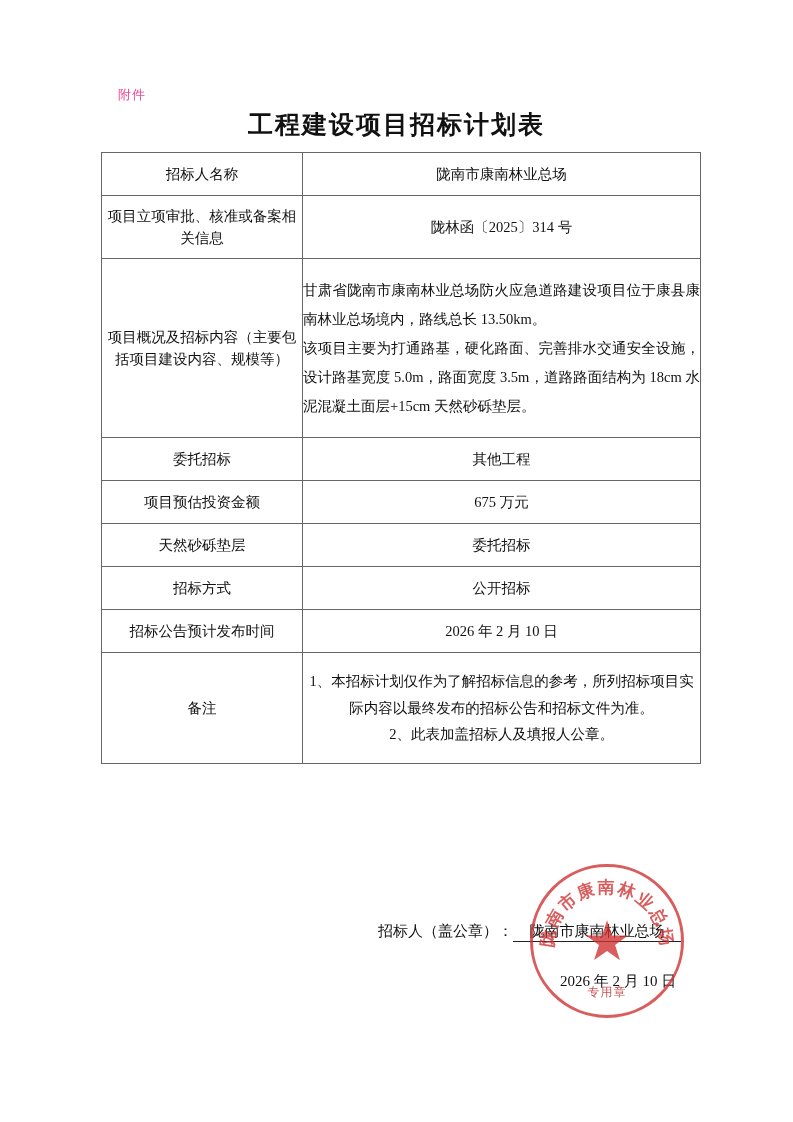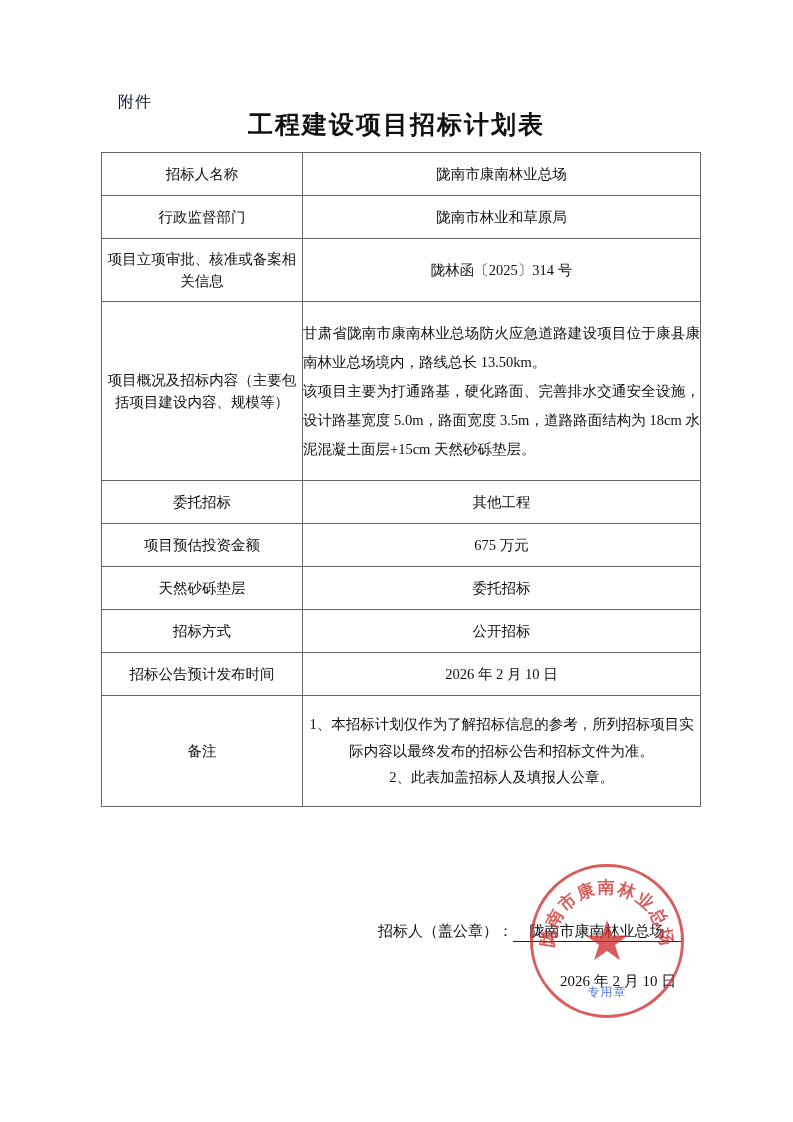--- a/index.html
+++ b/index.html
@@ -18,24 +18,24 @@
   .page {
     position: relative;
     width: 793px;
     height: 1122px;
     box-sizing: border-box;
     padding: 0;
   }
   .attachment-label {
     position: absolute;
     left: 118px;
-    top: 92px;
-    font-size: 16px;
+    top: 86px;
+    font-size: 13px;
     letter-spacing: 1px;
-    color: #0f172a;
+    color: #ec4899;
   }
   .doc-title {
     position: absolute;
     left: 0;
     right: 0;
     top: 108px;
     text-align: center;
     font-size: 25px;
     font-weight: bold;
     letter-spacing: 2px;
@@ -157,43 +157,39 @@
     font-family: "Liberation Serif", "DejaVu Serif", serif;
     font-weight: bold;
     letter-spacing: 2px;
   }
   .seal-bottom-text {
     position: absolute;
     left: 0;
     right: 0;
     bottom: 14px;
     text-align: center;
-    color: #1d4ed8;
+    color: #b91c1c;
     font-size: 12px;
     letter-spacing: 1px;
   }
 </style>
 </head>
 <body>
 
 <div class="page">
 
   <div class="attachment-label">附件</div>
 
   <div class="doc-title">工程建设项目招标计划表</div>
 
   <table class="main-table">
     <tbody>
       <tr>
         <td class="label-cell row-h-normal">招标人名称</td>
         <td class="value-cell row-h-normal">陇南市康南林业总场</td>
-      </tr>
-      <tr>
-        <td class="label-cell row-h-normal">行政监督部门</td>
-        <td class="value-cell row-h-normal">陇南市林业和草原局</td>
       </tr>
       <tr>
         <td class="label-cell label-multiline" style="height:62px;">项目立项审批、核准或备案相关信息</td>
         <td class="value-cell">陇林函〔2025〕314 号</td>
       </tr>
       <tr>
         <td class="label-cell label-multiline" style="height:178px;">项目概况及招标内容（主要包括项目建设内容、规模等）</td>
         <td class="desc-text">
           <p>甘肃省陇南市康南林业总场防火应急道路建设项目位于康县康南林业总场境内，路线总长 13.50km。</p>
           <p>该项目主要为打通路基，硬化路面、完善排水交通安全设施，设计路基宽度 5.0m，路面宽度 3.5m，道路路面结构为 18cm 水泥混凝土面层+15cm 天然砂砾垫层。</p>

